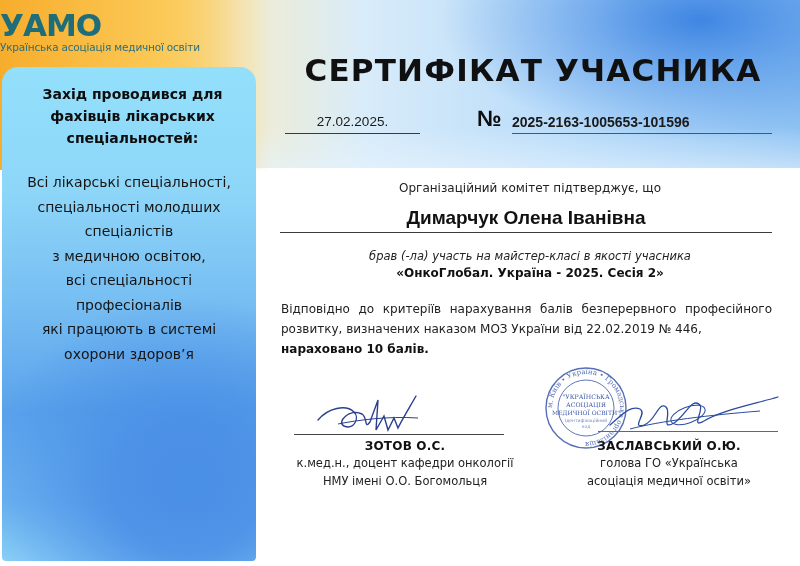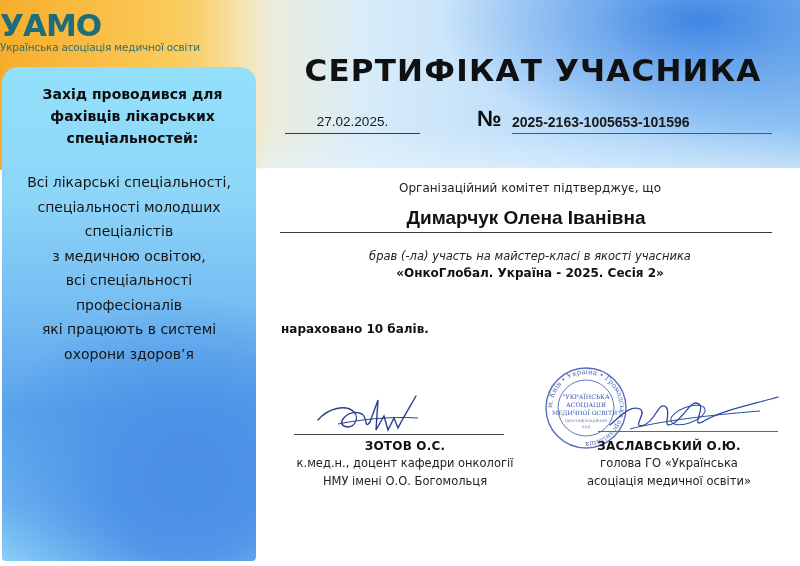--- a/index.html
+++ b/index.html
@@ -158,20 +158,21 @@
 <div class="num-field">2025-2163-1005653-101596</div>
 
 <div class="confirm">Організаційний комітет підтверджує, що</div>
 <div class="name-line">
   <span class="name-text">Димарчук Олена Іванівна</span>
 </div>
 <div class="participated">брав (-ла) участь на майстер-класі в якості учасника</div>
 <div class="event">«ОнкоГлобал. Україна - 2025. Сесія 2»</div>
 
 <div class="criteria">
+  <span>Відповідно до критеріїв нарахування балів безперервного професійного розвитку, визначених наказом МОЗ України від 22.02.2019 № 446,</span>
   <br>
   <span class="bold">нараховано 10 балів.</span>
 </div>
 
 <svg class="sig-left" viewBox="0 0 220 50">
   <path d="M20 30 C 30 18, 48 14, 56 22 C 62 28, 56 40, 46 36 C 38 32, 52 18, 64 24 C 70 28, 66 40, 72 32 L 80 10 L 78 40 L 86 26 L 90 40 L 96 28 L 100 38 C 104 30, 110 20, 118 6" fill="none" stroke="#2a3f8f" stroke-width="1.4" stroke-linecap="round"></path>
   <path d="M40 34 C 60 30, 90 26, 120 28" fill="none" stroke="#2a3f8f" stroke-width="1"></path>
 </svg>
 <div class="sig-left-line"></div>
 <div class="signer-left">

